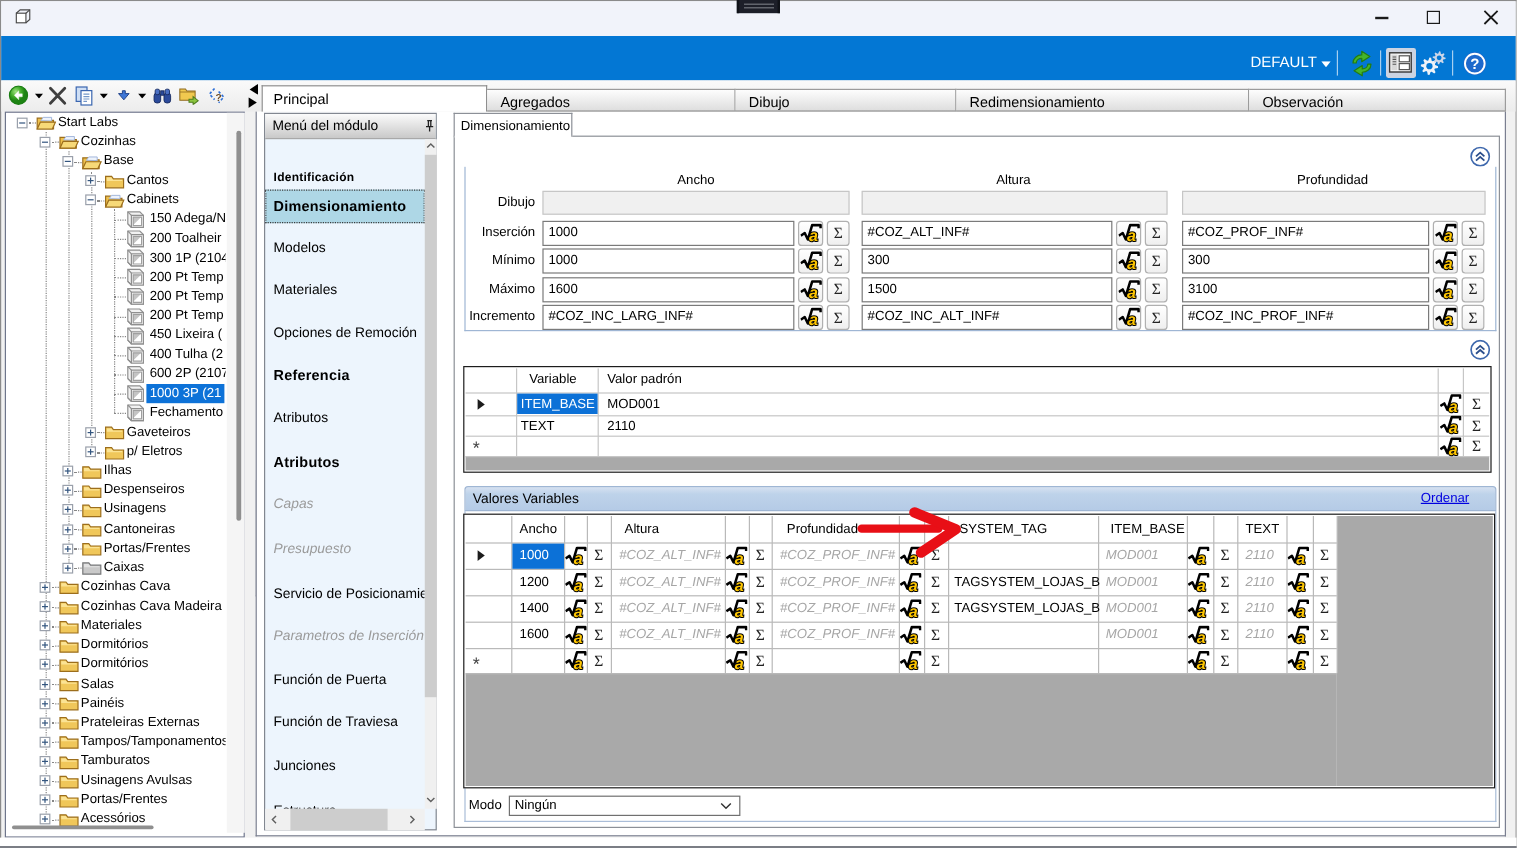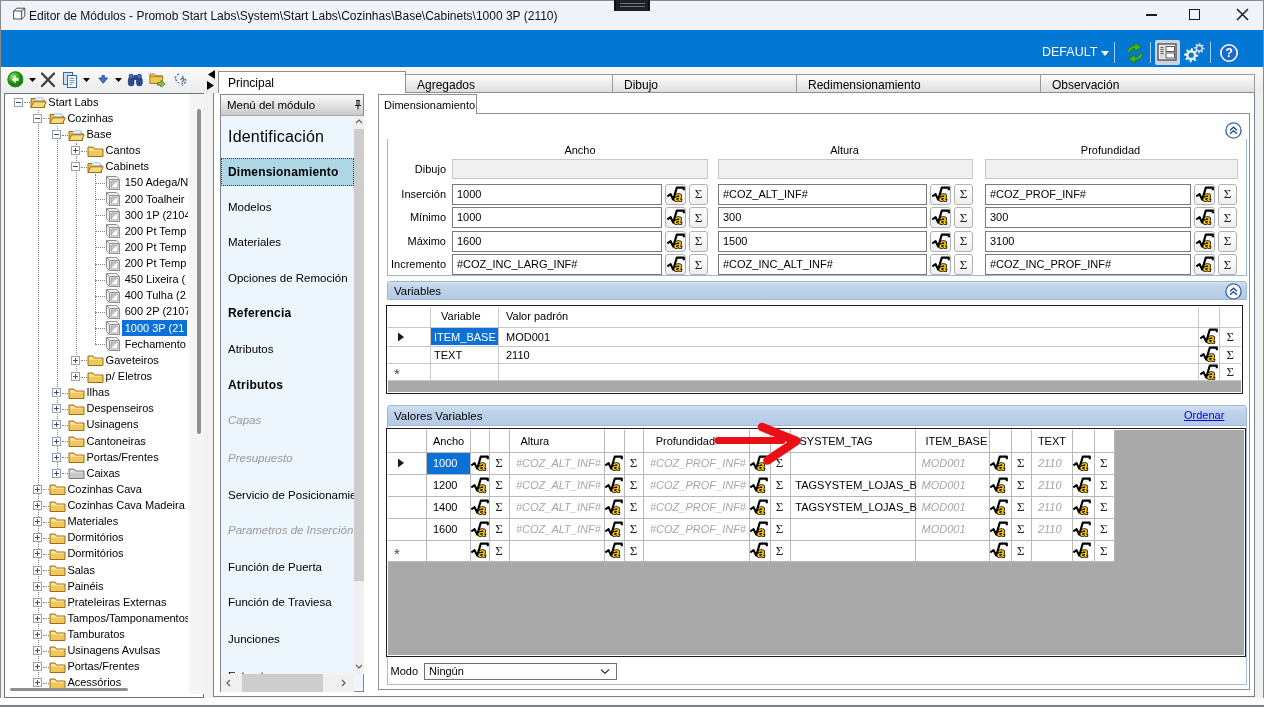--- a/index.html
+++ b/index.html
@@ -24,21 +24,20 @@
 <div class="abs" style="left:1px;top:1px;width:1262px;height:29px;background:#f1f3fa"></div>
 <div class="abs" style="left:12px;top:7px;width:15px;height:15px;transform:scale(0.8);transform-origin:0 0">
       <svg width="18" height="18" viewBox="0 0 18 18">
         <g stroke="#4a4a4a" fill="none" stroke-width="1.2">
           <rect x="2" y="5" width="10" height="10" fill="#fff"></rect>
           <path d="M2,5 L6,1.5 L16,1.5 L16,11.5 L12,15"></path>
           <path d="M12,5 L16,1.5"></path>
         </g>
       </svg>
     </div>
-<div class="abs" style="left:29px;top:9px;width:700px;height:16px;font-size:12px;color:#111;white-space:nowrap">Editor de Módulos - Promob Start Labs\System\Start Labs\Cozinhas\Base\Cabinets\1000 3P (2110)</div>
 <div class="abs" style="left:1146px;top:14px;width:11px;height:1.6px;background:#1a1a1a"></div>
 <div class="abs" style="left:1189px;top:9px;width:11px;height:11px;border:1.6px solid #1a1a1a"></div>
 <div class="abs" style="left:1236px;top:8px;width:13px;height:13px;">
       <svg width="13" height="13" viewBox="0 0 13 13">
         <path d="M1,1 L12,12 M12,1 L1,12" stroke="#1a1a1a" stroke-width="1.5"></path>
       </svg>
     </div>
 <div class="abs" style="left:614px;top:0px;width:36px;height:11px;background:#1d1f29;border-left:2px solid #101218;border-right:2px solid #101218"></div>
 <div class="abs" style="left:620px;top:3px;width:25px;height:1.4px;background:#73757d"></div>
 <div class="abs" style="left:620px;top:5.6px;width:25px;height:1.4px;background:#73757d"></div>
@@ -653,21 +652,21 @@
 <div class="abs" style="left:220.5px;top:95px;width:142.5px;height:20.5px;background:linear-gradient(#fbfbfb,#c9c9c9);border-bottom:1px solid #a8a8a8"></div>
 <div class="abs" style="left:227px;top:99px;width:120px;height:13px;font-size:11.5px;color:#000;white-space:nowrap">Menú del módulo</div>
 <div class="abs" style="left:353px;top:99px;width:10px;height:12px;">
       <svg width="10" height="12" viewBox="0 0 10 12">
         <g stroke="#222" fill="none" stroke-width="1.1">
           <path d="M3,1.5 h4 M4,1.5 v4.5 M6,1.5 v4.5 M2,6.5 h6 M5,6.5 v4"></path>
         </g>
       </svg>
     </div>
 <div class="abs" style="left:220.5px;top:115.5px;width:133px;height:558.5px;overflow:hidden">
-<div class="abs" style="left:7.5px;top:12px;font-size:16px;letter-spacing:0.2px;font-weight:normal;white-space:nowrap">Identificación</div>
+<div class="abs" style="left:7.5px;top:27px;font-size:10px;letter-spacing:0.2px;font-weight:bold;white-space:nowrap">Identificación</div>
 <div class="abs" style="left:0px;top:42.8px;width:133px;height:27.4px;background:#aed7e6;border:1px dotted #3c3c3c"></div>
 <div class="abs" style="left:7.5px;top:49.0px;font-size:12px;letter-spacing:0.2px;font-weight:bold;white-space:nowrap">Dimensionamiento</div>
 <div class="abs" style="left:7.5px;top:85.5px;font-size:11.5px;white-space:nowrap">Modelos</div>
 <div class="abs" style="left:7.5px;top:120.5px;font-size:11.5px;white-space:nowrap">Materiales</div>
 <div class="abs" style="left:7.5px;top:156.0px;font-size:11.5px;white-space:nowrap">Opciones de Remoción</div>
 <div class="abs" style="left:7.5px;top:190.5px;font-size:12px;letter-spacing:0.2px;font-weight:bold;white-space:nowrap">Referencia</div>
 <div class="abs" style="left:7.5px;top:227.5px;font-size:11.5px;white-space:nowrap">Atributos</div>
 <div class="abs" style="left:7.5px;top:262.0px;font-size:12px;letter-spacing:0.2px;font-weight:bold;white-space:nowrap">Atributos</div>
 <div class="abs" style="left:7.5px;top:298.5px;font-size:11.5px;color:#9a9a9a;font-style:italic;white-space:nowrap">Capas</div>
 <div class="abs" style="left:7.5px;top:336.0px;font-size:11.5px;color:#9a9a9a;font-style:italic;white-space:nowrap">Presupuesto</div>
@@ -848,23 +847,20 @@
 <div class="abs" style="left:985px;top:254.0px;width:206px;height:21px;background:#fff;border:1px solid #7a7a7a"></div>
 <div class="abs" style="left:990px;top:258.0px;width:196px;height:13px;font-size:11px;white-space:nowrap">#COZ_INC_PROF_INF#</div>
 <div class="btn" style="left:1194px;top:254.0px;width:21px;height:21px">
       <svg width="18" height="17" viewBox="0 0 18 17" style="display:block">
         <path d="M1.2,9.8 L3.6,8.2 L6.2,13.6 L9.8,1.6 L16.8,1.6 L16.8,3.2" fill="none" stroke="#000" stroke-width="2.1" stroke-linejoin="round" stroke-linecap="square"></path>
         <text x="7.2" y="15.2" font-size="13.5" font-weight="bold" font-style="italic" fill="#fdc502" stroke="#000" stroke-width="1.7" paint-order="stroke" font-family="Liberation Sans">a</text>
       </svg>
     </div>
 <div class="btn" style="left:1218px;top:254.0px;width:19px;height:21px">
       <span class="sig">Σ</span>
-    </div>
-<div class="ghead" style="top:281px">
-      <span class="gt">Variables</span>
     </div>
 <div class="abs" style="left:1225px;top:283px;width:17px;height:17px;">
       <svg width="17" height="17" viewBox="0 0 17 17">
         <circle cx="8.5" cy="8.5" r="7.6" fill="#fff" stroke="#3e68ad" stroke-width="1.4"></circle>
         <path d="M5,8.3 L8.5,5.2 L12,8.3 M5,11.8 L8.5,8.7 L12,11.8" fill="none" stroke="#2c4f8c" stroke-width="1.5"></path>
       </svg>
     </div>
 <div class="abs" style="left:386px;top:304.5px;width:856.5px;height:89.5px;background:#fff;border:1.8px solid #1c1c1c"></div>
 <div class="abs" style="left:388px;top:380.3px;width:852.5px;height:11.5px;background:#a9a9a9"></div>
 <div class="abs" style="left:429.8px;top:306.5px;width:1px;height:73.8px;background:#c6c6c6"></div>

